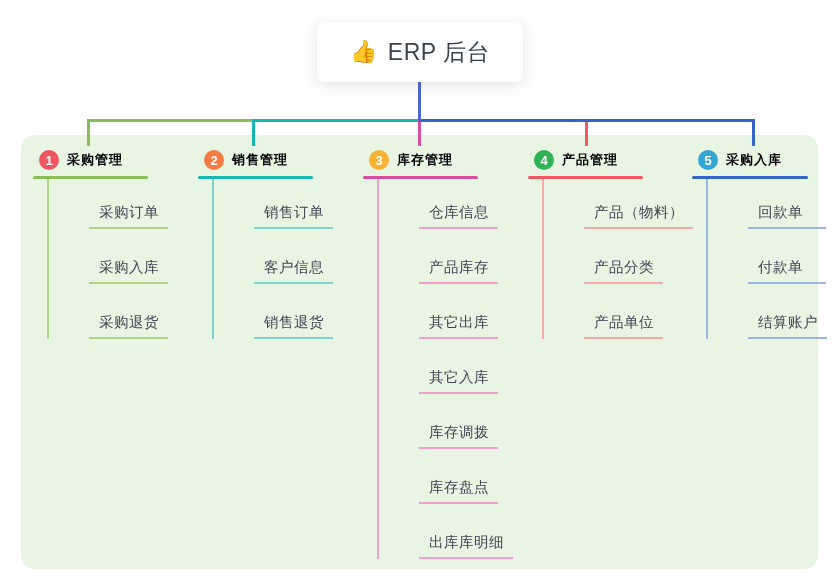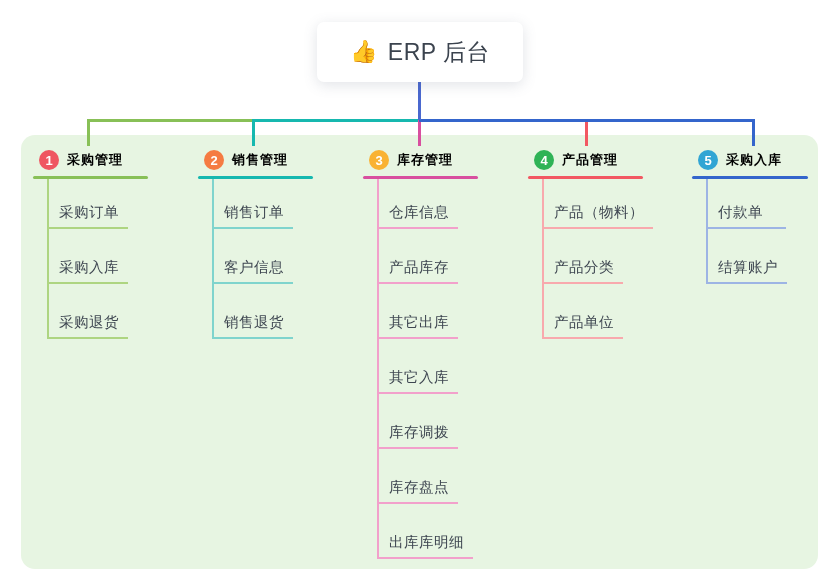--- a/index.html
+++ b/index.html
@@ -28,21 +28,21 @@
     background:var(--badge);color:#ffffff;font-size:13px;font-weight:bold;
     display:flex;align-items:center;justify-content:center;line-height:1;
   }
   .branch-label{font-size:13px;color:#000000;font-weight:700;letter-spacing:1px;white-space:nowrap;}
   .branch-underline{height:3px;background:var(--main);margin-top:4px;border-radius:1.5px;}
   .children{margin-left:14px;border-left:2px solid var(--light);}
   .child{
     box-sizing:border-box;height:55px;width:max-content;min-width:78px;
     display:flex;align-items:flex-end;
     border-bottom:2px solid var(--light);
-    padding:0 9px 5px 10px;cursor:default;
+    padding:0 9px 5px 10px;cursor:default;margin-left:40px;
   }
   .child:first-child{height:50px;}
   .child-label{font-size:14.5px;color:#3e4651;letter-spacing:0.5px;white-space:nowrap;}
 </style>
 </head>
 <body>
 
 <div class="canvas" style="background: rgb(231, 245, 226);"></div>
 
 <svg class="connectors" width="839" height="588" viewBox="0 0 839 588">
@@ -148,19 +148,22 @@
 </div>
 
 <div class="branch" style="left: 692px; width: 116px; --main: #3465cc; --light: #9db4e4; --badge: #31a5d4;">
   <div class="branch-node">
     <span class="badge">5</span>
     <span class="branch-label">采购入库</span>
   </div>
   <div class="branch-underline" style="width:116px;"></div>
   <div class="children">
     <div class="child">
+        <span class="child-label">回款单</span>
+      </div>
+    <div class="child">
         <span class="child-label">付款单</span>
       </div>
     <div class="child">
         <span class="child-label">结算账户</span>
       </div>
   </div>
 </div>
 
 </body></html>

